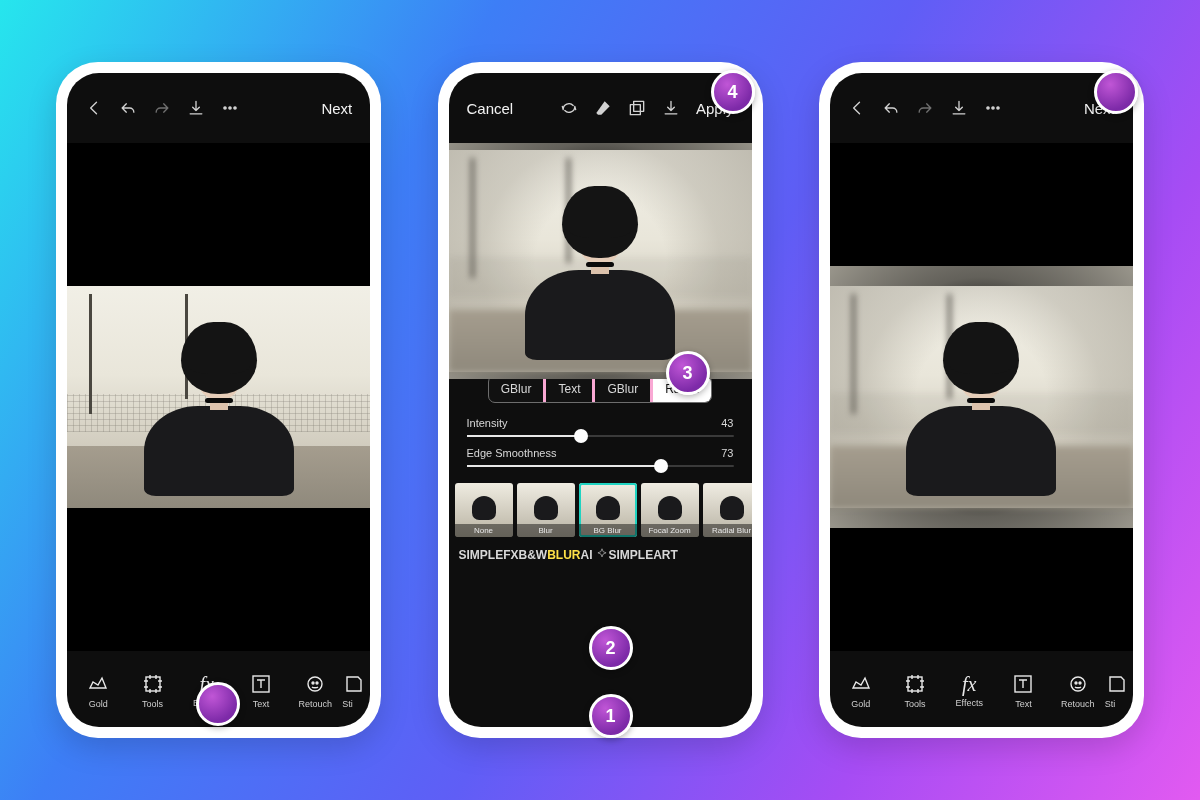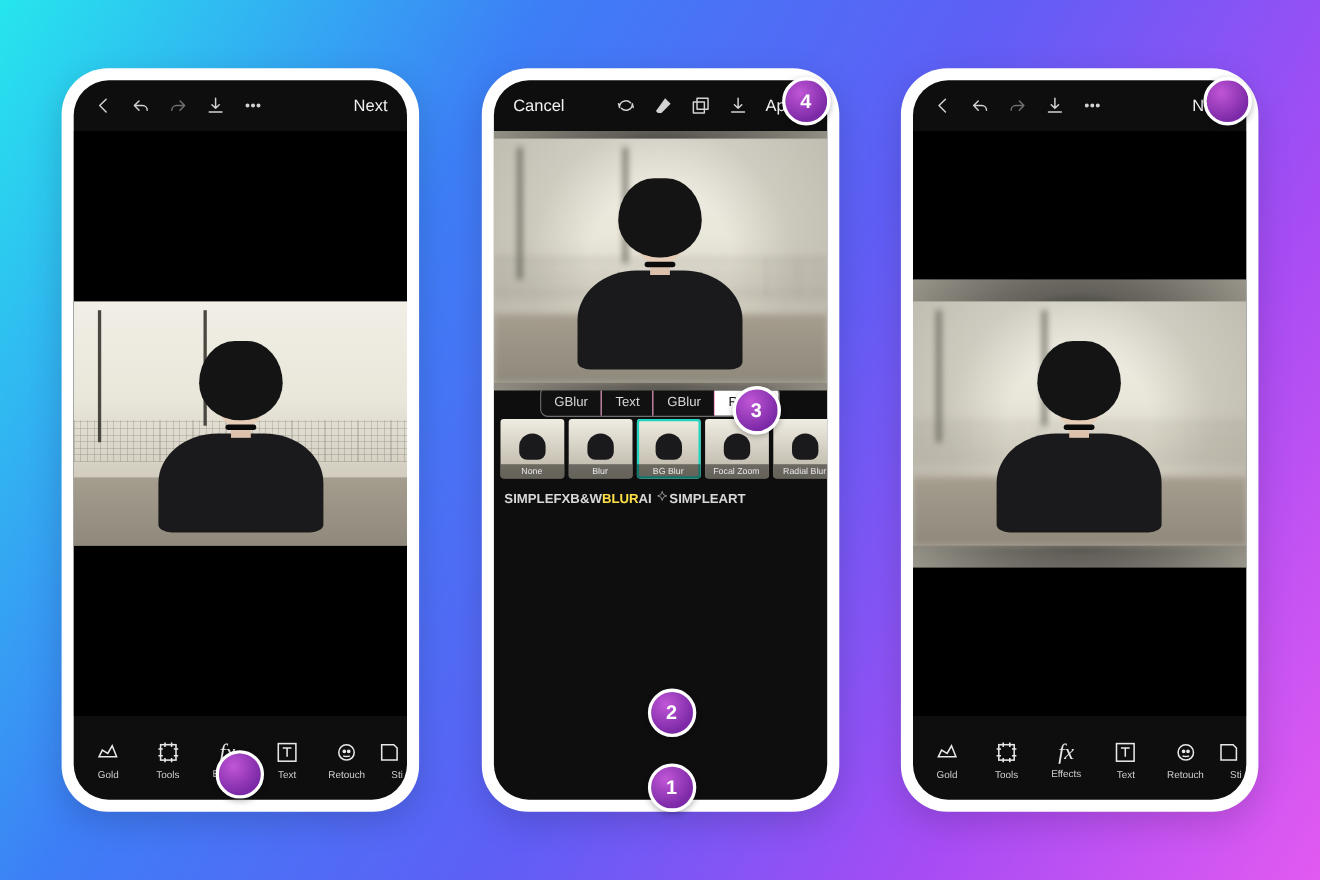--- a/index.html
+++ b/index.html
@@ -1,19 +1,19 @@
 <!DOCTYPE html>
 <html><head>
 <meta charset="utf-8">
 <style>
   html,body{margin:0;padding:0;width:1200px;height:800px;overflow:hidden;font-family:-apple-system,Helvetica,Arial,sans-serif;}
   .stage{width:1200px;height:800px;background:linear-gradient(120deg,#26e6ed 0%,#3d7ef6 30%,#5f5ef6 55%,#a64cf4 78%,#e25af1 100%);display:flex;justify-content:space-evenly;align-items:center;}
   .phone{width:325px;height:676px;background:#fff;border-radius:42px;padding:11px;box-sizing:border-box;box-shadow:0 10px 30px rgba(0,0,0,.15);position:relative;}
   .screen{width:100%;height:100%;background:#0e0e0e;border-radius:32px;overflow:hidden;position:relative;display:flex;flex-direction:column;color:#e8e8e8;}
-  .topbar{height:46px;display:flex;align-items:center;padding:0 10px;font-size:14px;text-align:center;}
+  .topbar{height:46px;display:flex;align-items:center;padding:12px 10px;font-size:14px;text-align:center;}
   .topbar .sp{flex:1;}
   .ibtn{width:34px;height:34px;display:flex;align-items:center;justify-content:center;opacity:.9;}
   .ibtn svg{width:20px;height:20px;stroke:#e8e8e8;stroke-width:1.6;fill:none;stroke-linecap:round;stroke-linejoin:round;}
   .txtbtn{padding:0 8px;font-size:15px;color:#f2f2f2;}
   .canvas{flex:1;background:#000;display:flex;align-items:center;justify-content:center;position:relative;overflow:hidden;}
   .photo{width:100%;height:222px;position:relative;background:linear-gradient(180deg,#f1efe6 0%,#e9e6da 40%,#cfcabc 75%,#a8a396 100%);}
   .ground{position:absolute;left:0;right:0;bottom:0;height:62px;background:linear-gradient(180deg,#a59d8e 0%,#8f897c 100%);}
   .fence{position:absolute;left:0;right:0;top:108px;height:38px;background:repeating-linear-gradient(90deg,rgba(60,55,48,.35) 0 1px,transparent 1px 6px),repeating-linear-gradient(0deg,rgba(60,55,48,.35) 0 1px,transparent 1px 6px);opacity:.5;}
   .pole{position:absolute;top:8px;width:3px;background:#4a4740;}
   .pole.a{left:22px;height:120px;} .pole.b{left:118px;height:105px;}
@@ -24,25 +24,25 @@
   .neck{position:absolute;left:50%;top:78px;transform:translateX(-50%);width:18px;height:16px;background:#dcc2ac;}
   .body{position:absolute;left:50%;top:90px;transform:translateX(-50%);width:150px;height:90px;background:#1a1a1c;border-radius:36% 36% 8% 8%/50% 50% 8% 8%;}
   .choker{position:absolute;left:50%;top:82px;transform:translateX(-50%);width:28px;height:5px;background:#0a0a0a;border-radius:3px;}
   .radial::before{content:"";position:absolute;inset:-20px;background:radial-gradient(circle at 50% 50%,transparent 0 65px,rgba(180,176,164,.55) 120px,rgba(180,176,164,.85) 200px);pointer-events:none;}
   .radial .fence,.radial .pole,.radial .ground{filter:blur(3px);}
   
   .toolbar{height:70px;display:flex;padding:4px 4px 2px;gap:0;}
   .tool{flex:1;display:flex;flex-direction:column;align-items:center;justify-content:center;gap:3px;font-size:9px;color:#cfcfcf;}
   .tool svg{width:24px;height:24px;stroke:#e8e8e8;stroke-width:1.4;fill:none;}
   .tool .fx{font-family:Georgia,serif;font-style:italic;font-size:20px;line-height:22px;color:#e8e8e8;}
-  .tool:last-child{flex:0 0 24px;overflow:hidden;align-items:flex-end;}
+  .tool:last-child{flex:0 0 24px;overflow:hidden;align-items:flex-start;}
   
   .segwrap{display:flex;justify-content:center;margin-top:-4px;}
   .seg{display:flex;border:1px solid #6d6d6d;border-radius:7px;overflow:hidden;background:rgba(20,20,20,.6);}
-  .seg div{padding:6px 12px;font-size:12px;color:#d8d8d8;border-right:1px solid #f9a8d4;}
+  .seg div{padding:6px 12px;font-size:12px;color:#d8d8d8;border-right:3px solid #f9a8d4;}
   .seg div:last-child{border-right:none;background:#fff;color:#111;}
   .sliders{padding:8px 18px 4px;}
   .srow{margin:6px 0 10px;}
   .slabel{display:flex;justify-content:space-between;font-size:11px;color:#d8d8d8;margin-bottom:6px;}
   .track{height:2px;background:#3a3a3a;position:relative;border-radius:2px;}
   .track .fill{position:absolute;left:0;top:0;height:2px;background:#e8e8e8;}
   .track .knob{position:absolute;top:50%;width:14px;height:14px;background:#fff;border-radius:50%;transform:translate(-50%,-50%);}
   .thumbs{display:flex;gap:4px;padding:2px 6px;}
   .th{flex:0 0 58px;height:54px;border-radius:3px;position:relative;overflow:hidden;background:linear-gradient(180deg,#efece1,#b8b2a2);}
   .th::after{content:attr(data-label);position:absolute;left:0;right:0;bottom:0;text-align:center;font-size:8px;padding:2px 0;background:rgba(0,0,0,.45);color:#e8e8e8;}
@@ -206,20 +206,42 @@
         </div>
       </div>
       <div class="segwrap">
         <div class="seg">
           <div>GBlur</div>
           <div>Text</div>
           <div>GBlur</div>
           <div>Radial</div>
         </div>
       </div>
+      <div class="sliders">
+        <div class="srow">
+          <div class="slabel">
+              <span>Intensity</span>
+              <span>43</span>
+            </div>
+          <div class="track">
+              <div class="fill" style="width:43%"></div>
+              <div class="knob" style="left:43%"></div>
+            </div>
+        </div>
+        <div class="srow">
+          <div class="slabel">
+              <span>Edge Smoothness</span>
+              <span>73</span>
+            </div>
+          <div class="track">
+              <div class="fill" style="width:73%"></div>
+              <div class="knob" style="left:73%"></div>
+            </div>
+        </div>
+      </div>
       <div class="thumbs">
         <div class="th" data-label="None">
             <div class="mini"></div>
           </div>
         <div class="th blur" data-label="Blur">
             <div class="mini"></div>
           </div>
         <div class="th sel" data-label="BG Blur">
             <div class="mini"></div>
           </div>

